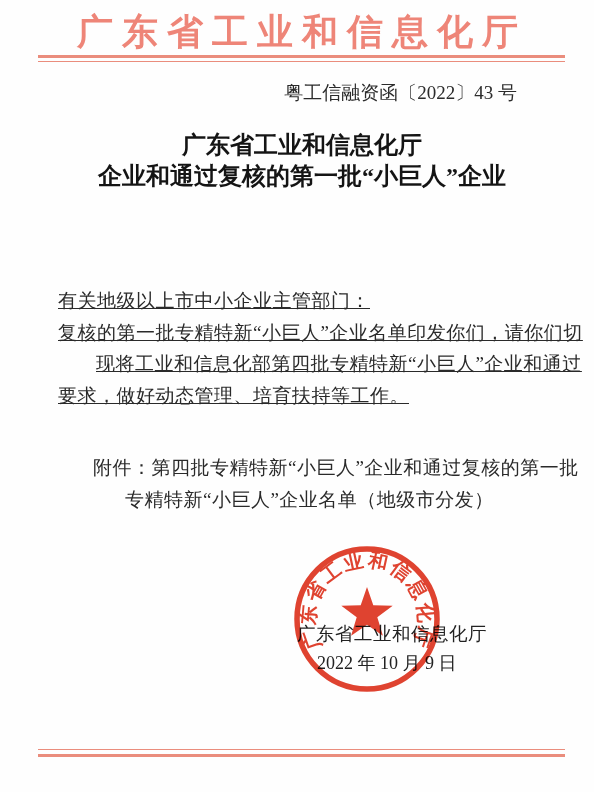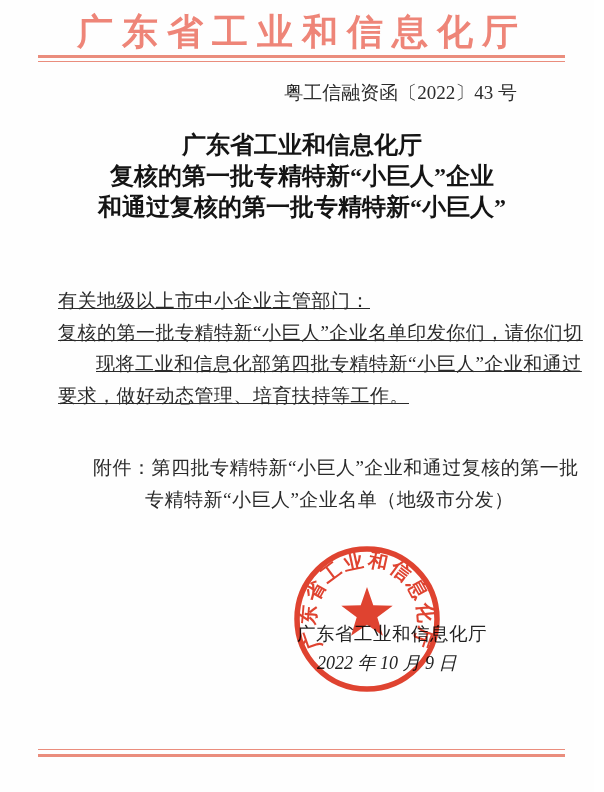--- a/index.html
+++ b/index.html
@@ -85,39 +85,38 @@
 
   .attachment {
     position: absolute;
     top: 452px;
     left: 93px;
     font-size: 19px;
     line-height: 32px;
     color: #2a2a2a;
     letter-spacing: 0.5px;
   }
-  .attachment .line2 { margin-left: 52px; }
+  .attachment .line2 { margin-left: 32px; }
 
   .signer {
     position: absolute;
     top: 621px;
     left: 297px;
     font-size: 18.5px;
     color: #222;
     white-space: nowrap;
     letter-spacing: 0.5px;
   }
   .issue-date {
     position: absolute;
     top: 651px;
     left: 317px;
     font-size: 18px;
     color: #222;
     white-space: nowrap;
-    font-style: italic;
   }
 
   .seal {
     position: absolute;
     top: 542px;
     left: 288px;
     width: 158px;
     height: 158px;
     mix-blend-mode: multiply;
     opacity: 0.93;
@@ -139,22 +138,21 @@
 
   <div class="letterhead">广东省工业和信息化厅</div>
 
   <div class="rule rule-top-thick"></div>
   <div class="rule rule-top-thin"></div>
 
   <div class="doc-number">粤工信融资函〔2022〕43 号</div>
 
   <div class="notice-title">
     <div>广东省工业和信息化厅</div>
-    <div>复核的第一批专精特新“小巨人”企业</div>
-    <div>和通过复核的第一批专精特新“小巨人”</div>
+    <div>企业和通过复核的第一批“小巨人”企业</div>
   </div>
 
   <div class="body-block">
     <div class="para-line last">有关地级以上市中小企业主管部门：</div>
     <div class="para-line">复核的第一批专精特新“小巨人”企业名单印发你们，请你们切</div>
     <div class="para-line first">现将工业和信息化部第四批专精特新“小巨人”企业和通过</div>
     <div class="para-line last">要求，做好动态管理、培育扶持等工作。</div>
   </div>
 
   <div class="attachment">

